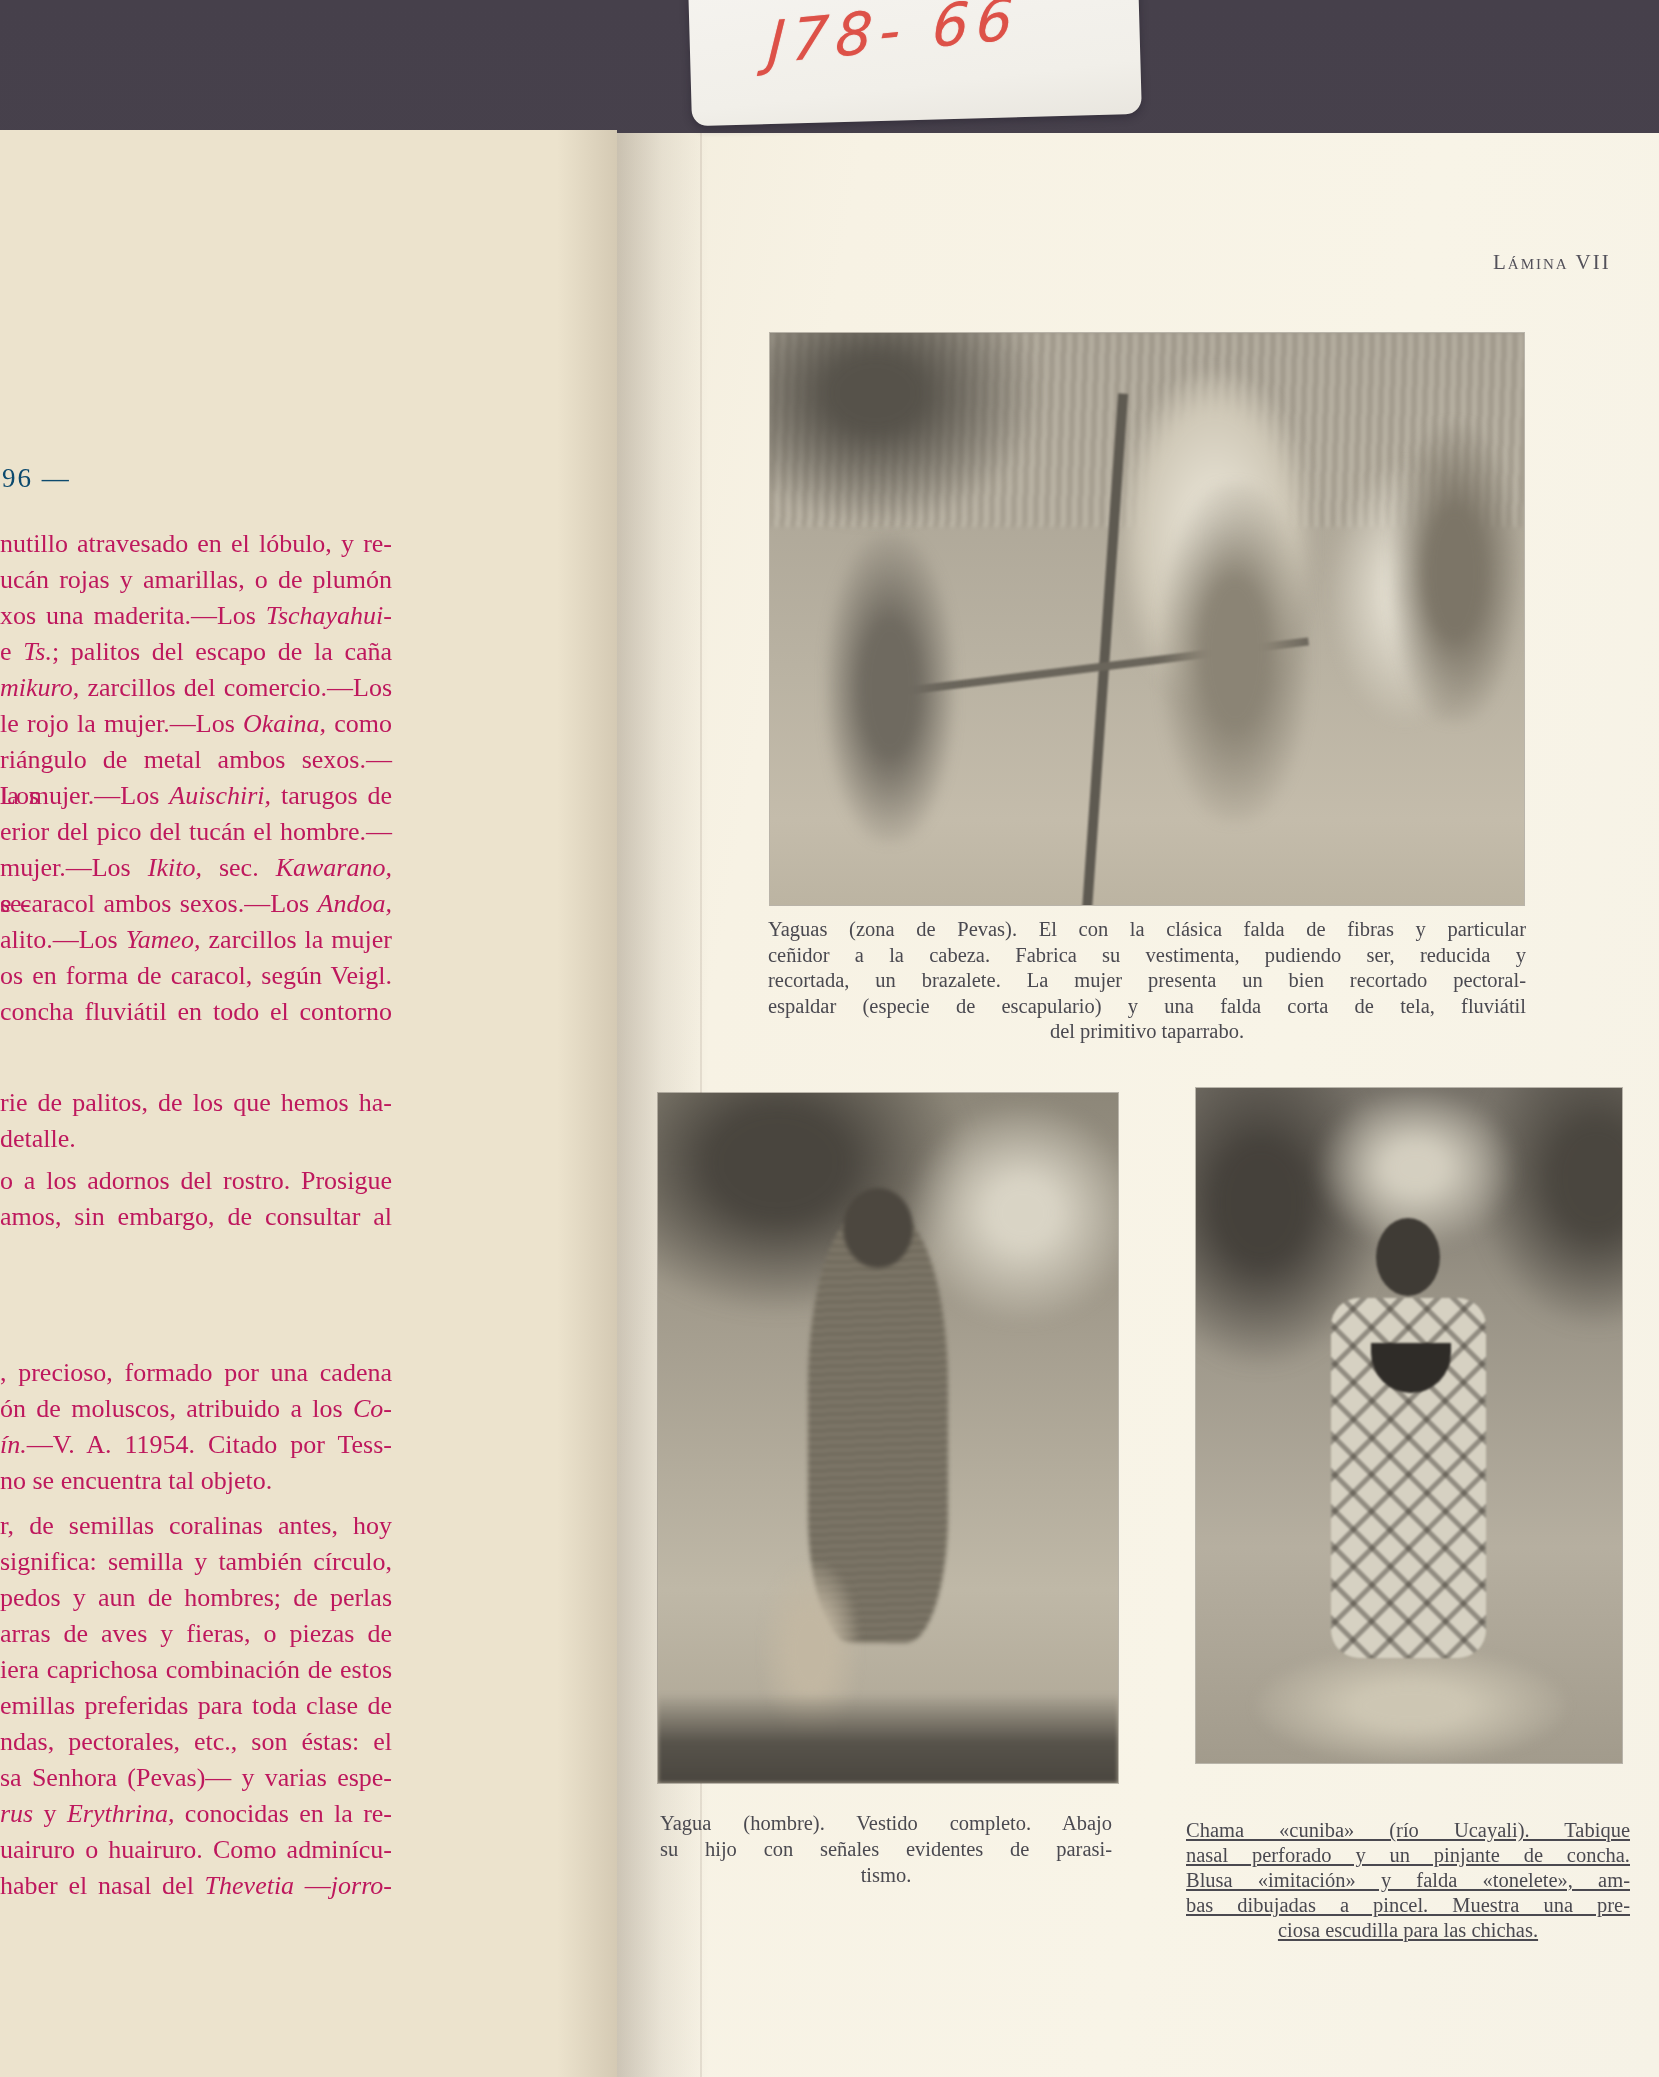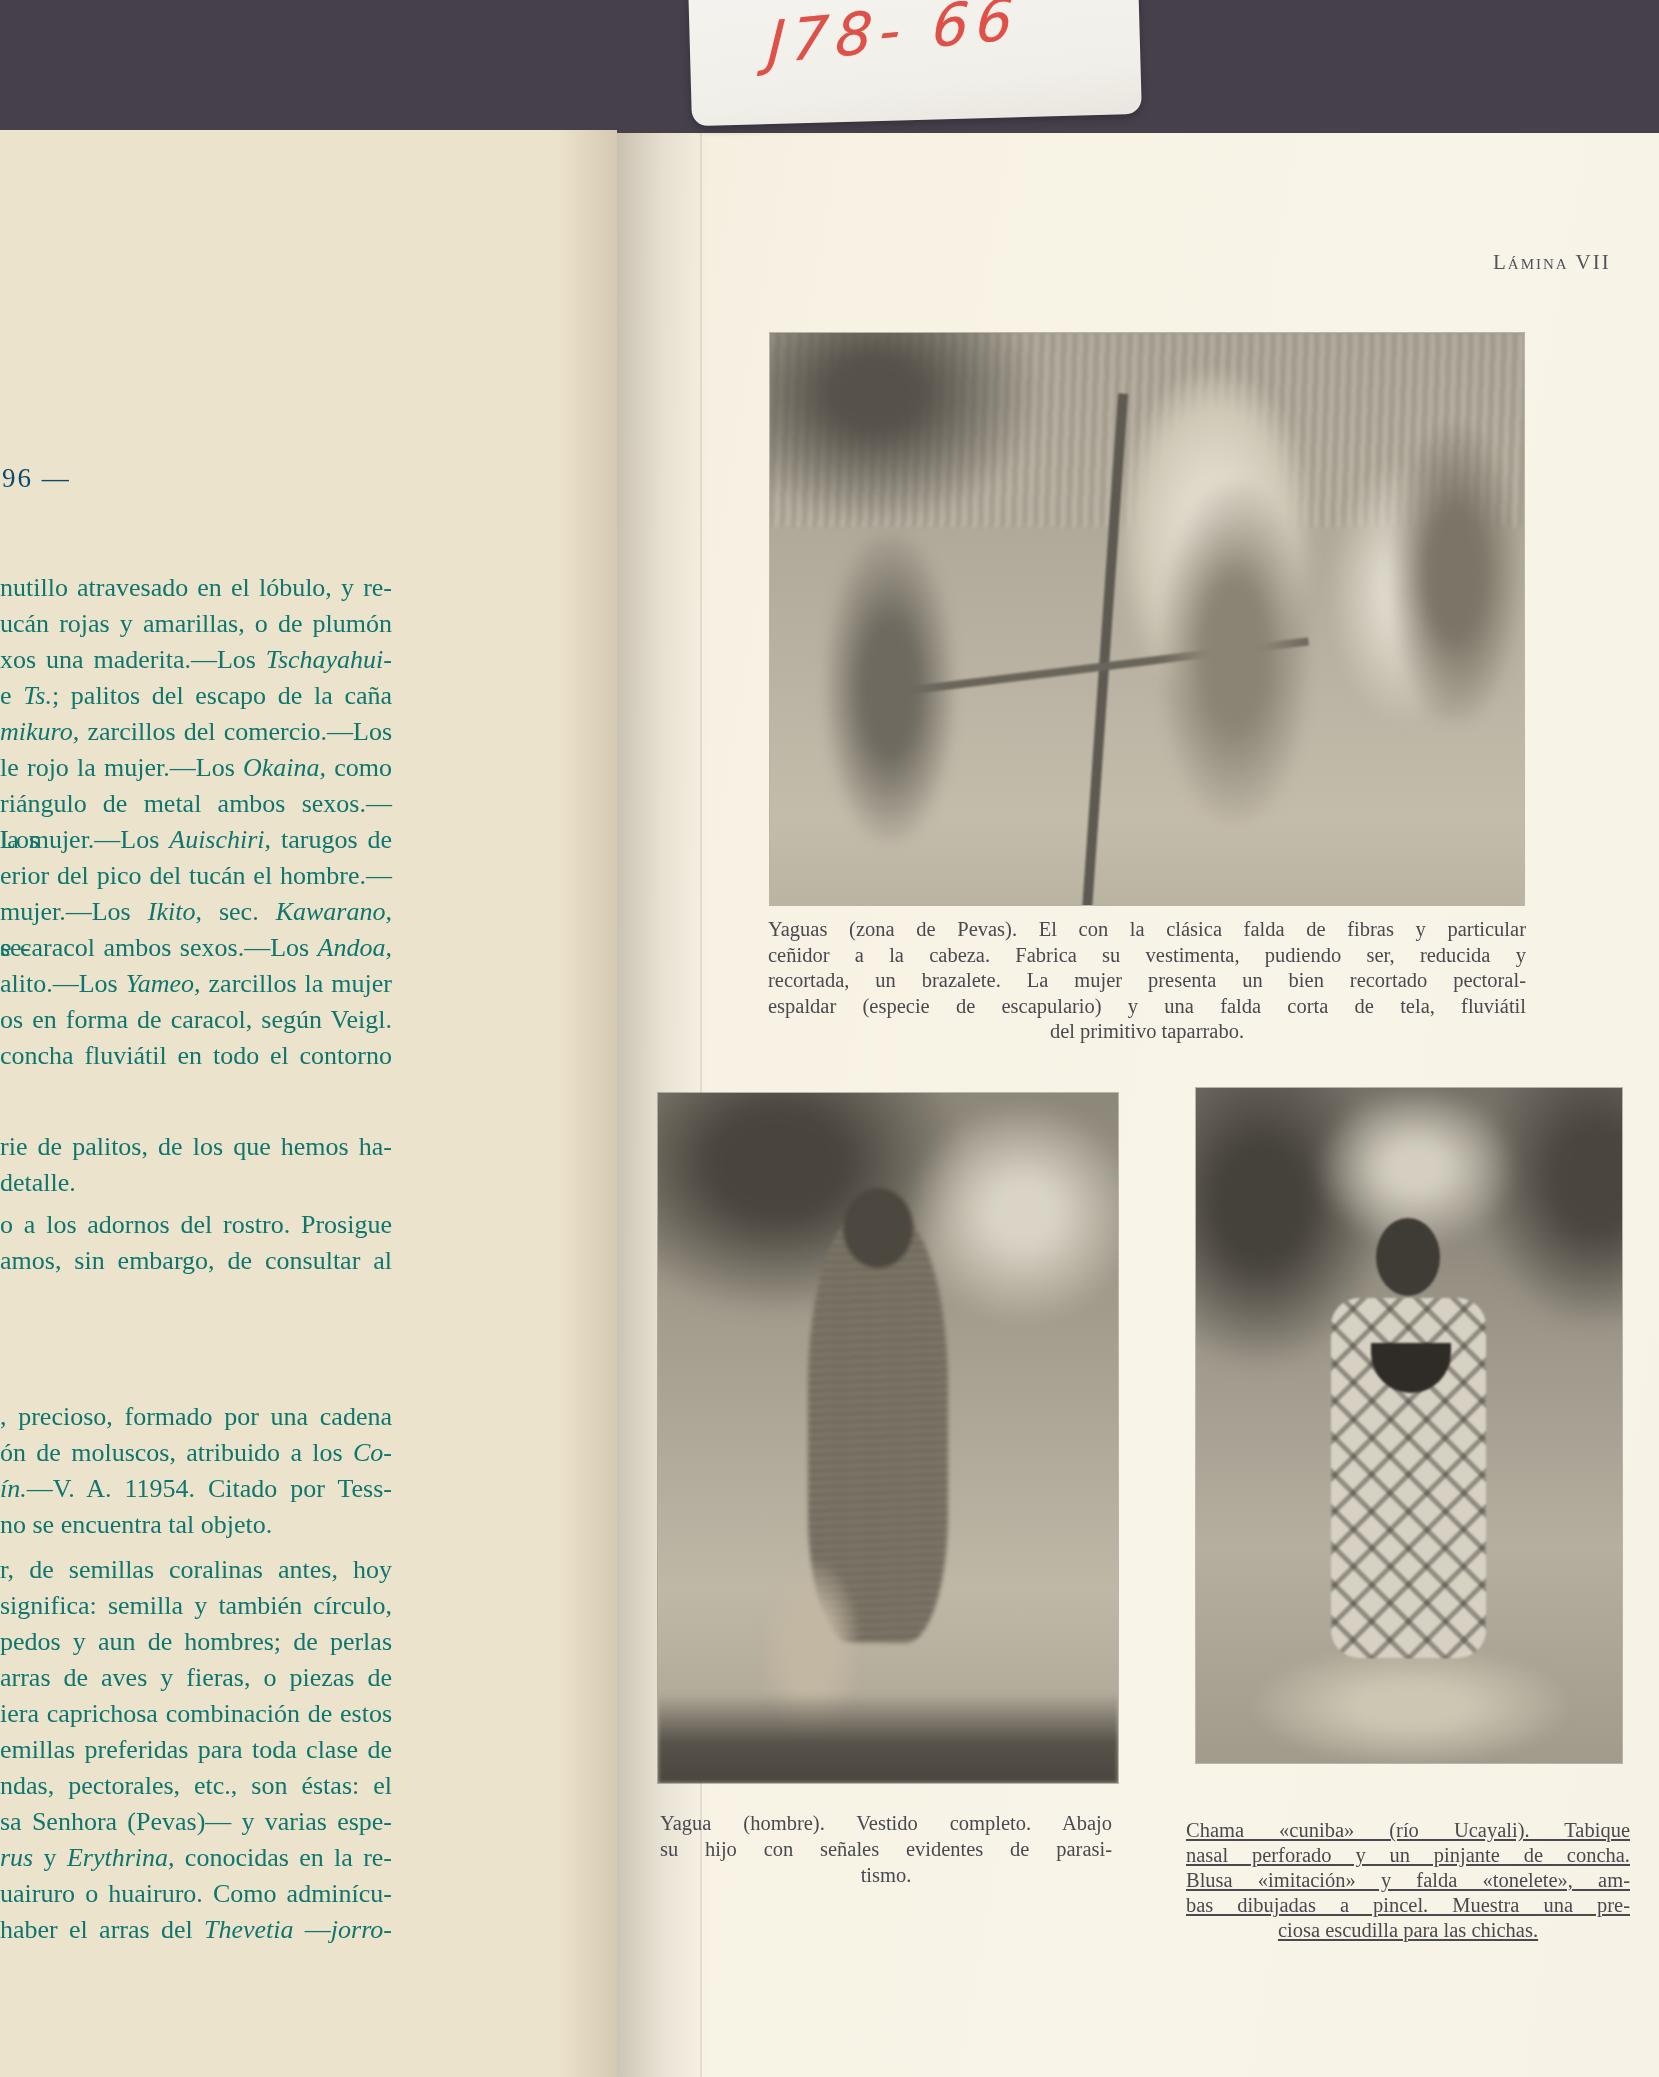--- a/index.html
+++ b/index.html
@@ -26,22 +26,22 @@
         border-radius:16px;transform:rotate(-1.6deg);
         box-shadow:0 3px 8px rgba(30,26,40,.45);}
   .hand{position:absolute;left:78px;top:18px;color:#dd5148;
         font-family:"DejaVu Sans", sans-serif;font-style:italic;font-size:58px;
         letter-spacing:7px;transform:rotate(-4deg) skewX(-9deg);
         text-shadow:0 0 1px rgba(221,81,72,.55);}
 
   
   .page-number{position:absolute;left:2px;top:333px;font-size:27px;color:#0c4a6e;
         letter-spacing:2px;}
-  .left-text{position:absolute;left:0;top:396px;width:392px;color:#0f766e;
-        font-size:26px;margin-top:44px;}
+  .left-text{position:absolute;left:0;top:396px;width:392px;color:#be185d;
+        font-size:26px;}
   .left-text .ln{line-height:36px;height:36px;white-space:nowrap;overflow:visible;}
   .ln.j{text-align:justify;text-align-last:justify;white-space:normal!important;}
   .ln.l{text-align:left;text-align-last:left;}
   .ln.c{text-align:center;text-align-last:center;white-space:normal!important;}
   .it{font-style:italic;}
 
   
   .plate-header{position:absolute;left:1493px;top:250px;font-size:21px;color:#53515a;
         font-variant:small-caps;letter-spacing:2px;}
 
@@ -149,21 +149,21 @@
         <div class="ln j" style="margin-top: 9px;"><span>r, de semillas coralinas antes, hoy</span></div>
         <div class="ln j"><span>significa: semilla y también círculo,</span></div>
         <div class="ln j"><span>pedos y aun de hombres; de perlas</span></div>
         <div class="ln j"><span>arras de aves y fieras, o piezas de</span></div>
         <div class="ln j"><span>iera caprichosa combinación de estos</span></div>
         <div class="ln j"><span>emillas preferidas para toda clase de</span></div>
         <div class="ln j"><span>ndas, pectorales, etc., son éstas: el</span></div>
         <div class="ln j"><span>sa Senhora (Pevas)— y varias espe-</span></div>
         <div class="ln j"><span class="it">rus</span><span> y </span><span class="it">Erythrina,</span><span> conocidas en la re-</span></div>
         <div class="ln j"><span>uairuro o huairuro. Como adminícu-</span></div>
-        <div class="ln j"><span>haber el arras del </span><span class="it">Thevetia </span><span>—</span><span class="it">jorro-</span></div>
+        <div class="ln j"><span>haber el nasal del </span><span class="it">Thevetia </span><span>—</span><span class="it">jorro-</span></div>
       </div>
   </div>
 
   <div class="right-page">
     <div class="crease" style="left:83px;top:0;height:100%;"></div>
   </div>
 
   <div class="plate-header">Lámina VII</div>
 
   <div class="photo photo-top">

